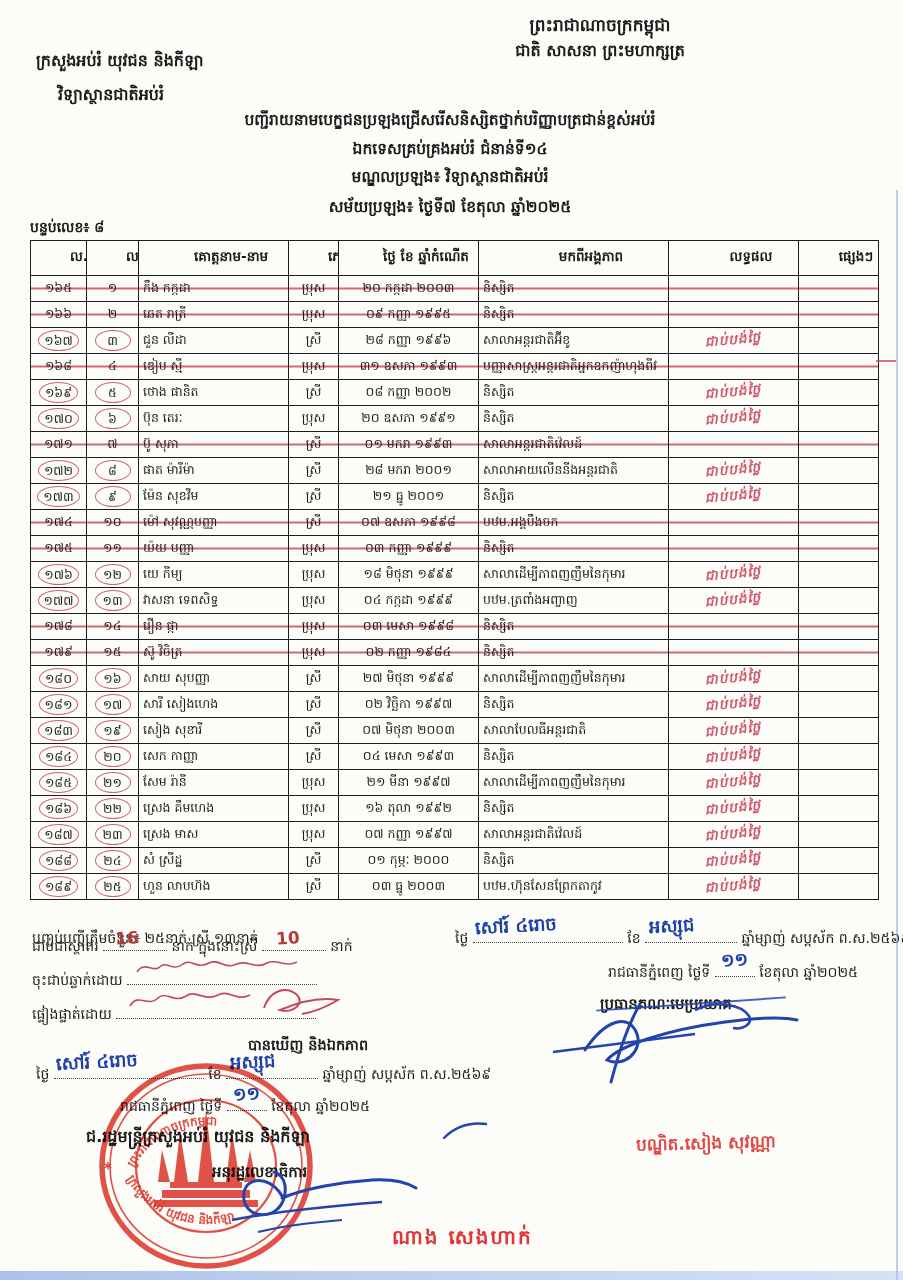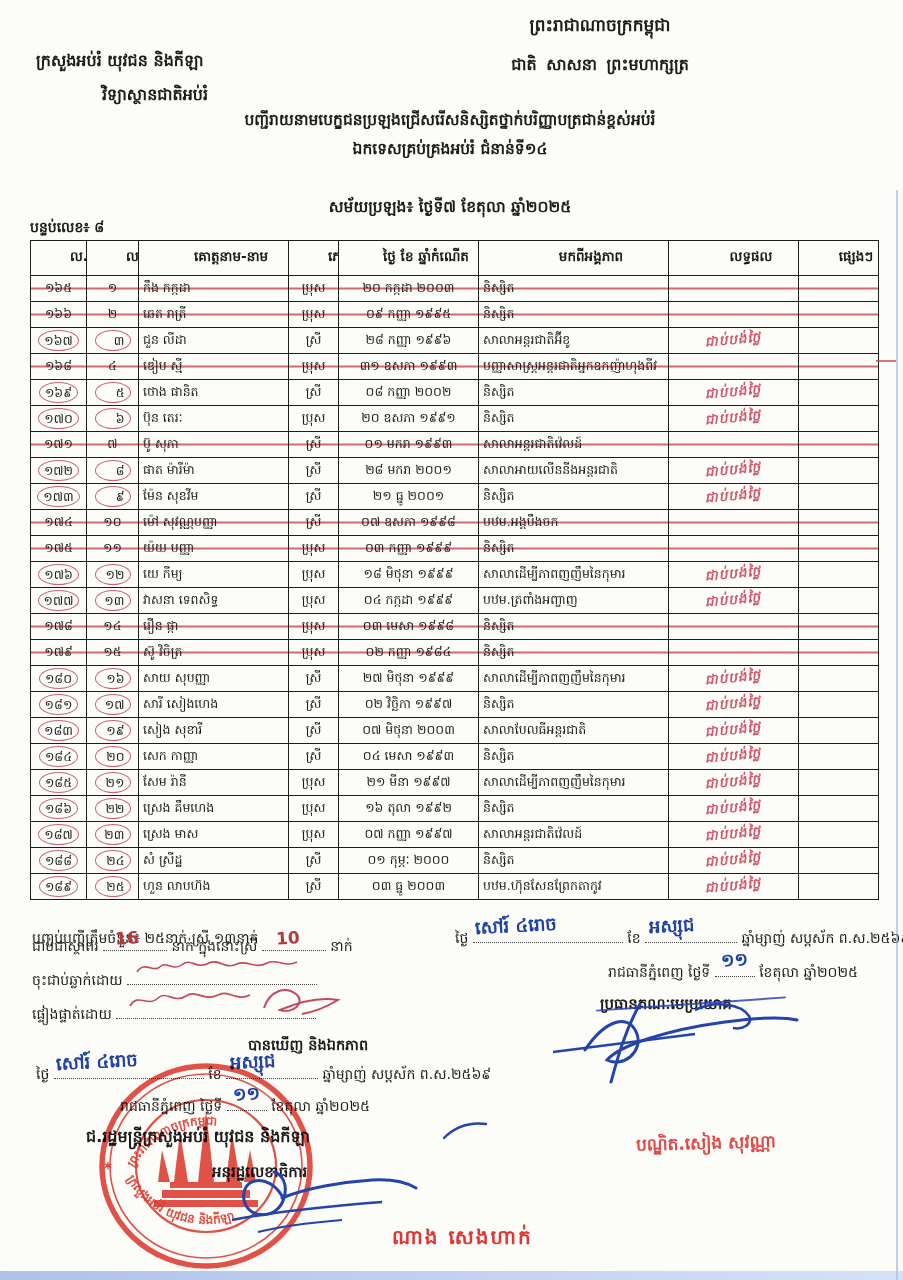--- a/index.html
+++ b/index.html
@@ -4,41 +4,41 @@
 <style>
   html,body{margin:0;padding:0;background:#e8e8e8;}
   .page{position:relative;width:903px;height:1280px;margin:0 auto;background:#fcfcf9;
         font-family:"DejaVu Sans",sans-serif;color:#1b1b1b;overflow:hidden;}
   .abs{position:absolute;}
   .b{font-weight:bold;}
   .ctr{text-align:center;}
 
   
   #kingdom{left:430px;top:14px;width:340px;font-size:17px;}
-  #motto{left:430px;top:54px;width:340px;font-size:16px;font-family:Liberation Mono, monospace;}
+  #motto{left:430px;top:40px;width:340px;font-size:16px;}
   #ministry{left:36px;top:50px;font-size:16px;}
-  #institute{left:58px;top:84px;font-size:16px;margin-left:44px;}
+  #institute{left:58px;top:84px;font-size:16px;}
   .title-line{left:40px;width:820px;font-size:15.5px;}
   #title1{top:110px;}
   #title2{top:139px;}
   #title3{top:167px;}
   #title4{top:197px;}
   #room{left:30px;top:218px;font-size:14px;}
 
   
   #roster{position:absolute;left:30px;top:240px;width:848px;border-collapse:collapse;table-layout:fixed;}
   #roster th,#roster td{border:1.6px solid #1d1d1d;font-size:12.5px;padding:1px 4px;
         overflow:hidden;white-space:nowrap;height:23px;vertical-align:middle;}
   #roster th{height:32px;font-size:13.5px;font-weight:bold;text-align:center;padding-left:39px;}
   #roster td{text-align:center;}
   #roster td.l{text-align:left;}
   tr.crossed td{background-image:linear-gradient(to bottom,transparent 0,transparent 11px,
         rgba(198,62,75,.78) 11px,rgba(198,62,75,.78) 13px,transparent 13px);}
   .circ{display:inline-block;border:1.8px solid rgba(196,72,95,.85);border-radius:50%;
-        padding:0 5px;min-width:24px;height:19px;line-height:19px;text-align:right;}
+        padding:0 5px;min-width:24px;height:19px;line-height:19px;}
   .hw{color:#cf5a6e;font-size:13.5px;font-weight:bold;font-style:italic;
         display:inline-block;transform:rotate(-5deg);letter-spacing:1px;}
 
   
   #summary{left:32px;top:903px;font-size:14px;margin-top:26px;}
   #confirmed{left:32px;top:936px;font-size:14px;}
   #recorded{left:32px;top:970px;font-size:14px;}
   #verified{left:32px;top:1004px;font-size:14px;}
   #seen{left:248px;top:1036px;font-size:14.5px;}
   #dateline1{left:455px;top:928px;font-size:14px;white-space:nowrap;}
@@ -69,20 +69,21 @@
 <body>
 
 <div class="page">
 
   <div class="abs ctr b" id="kingdom">ព្រះរាជាណាចក្រកម្ពុជា</div>
   <div class="abs ctr b" id="motto">ជាតិ សាសនា ព្រះមហាក្សត្រ</div>
   <div class="abs b" id="ministry">ក្រសួងអប់រំ យុវជន និងកីឡា</div>
   <div class="abs b" id="institute">វិទ្យាស្ថានជាតិអប់រំ</div>
   <div class="abs ctr b title-line" id="title1">បញ្ជីរាយនាមបេក្ខជនប្រឡងជ្រើសរើសនិស្សិតថ្នាក់បរិញ្ញាបត្រជាន់ខ្ពស់អប់រំ</div>
   <div class="abs ctr b title-line" id="title2">ឯកទេសគ្រប់គ្រងអប់រំ ជំនាន់ទី១៤</div>
+  <div class="abs ctr b title-line" id="title3">មណ្ឌលប្រឡង៖ វិទ្យាស្ថានជាតិអប់រំ</div>
   <div class="abs ctr b title-line" id="title4">សម័យប្រឡង៖ ថ្ងៃទី៧ ខែតុលា ឆ្នាំ២០២៥</div>
   <div class="abs b" id="room">បន្ទប់លេខ៖ ៨</div>
 
   <table id="roster">
     <colgroup>
       <col style="width:56px">
         <col style="width:52px">
         <col style="width:150px">
         <col style="width:50px">
       <col style="width:140px">

